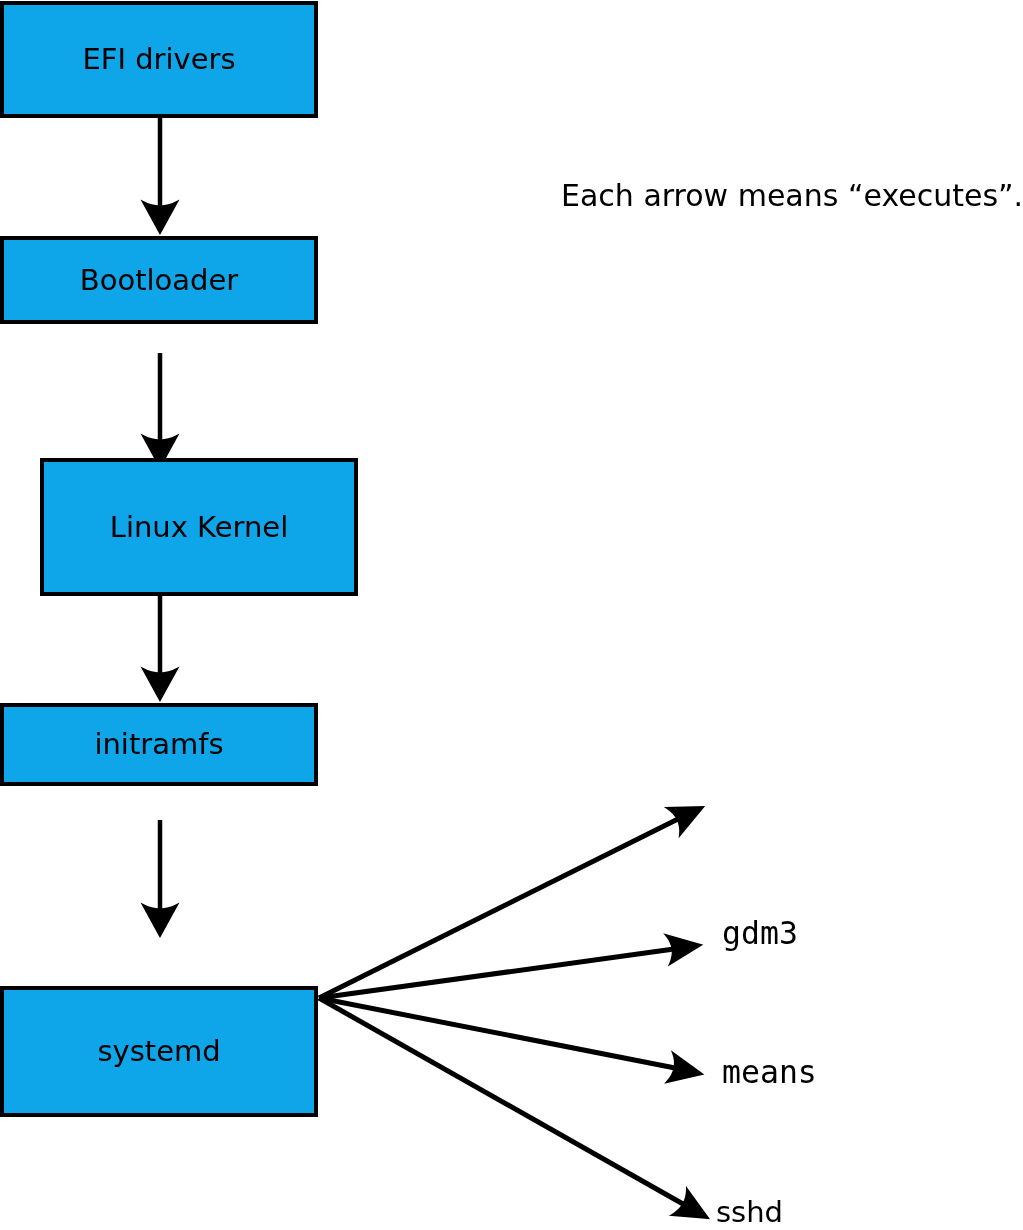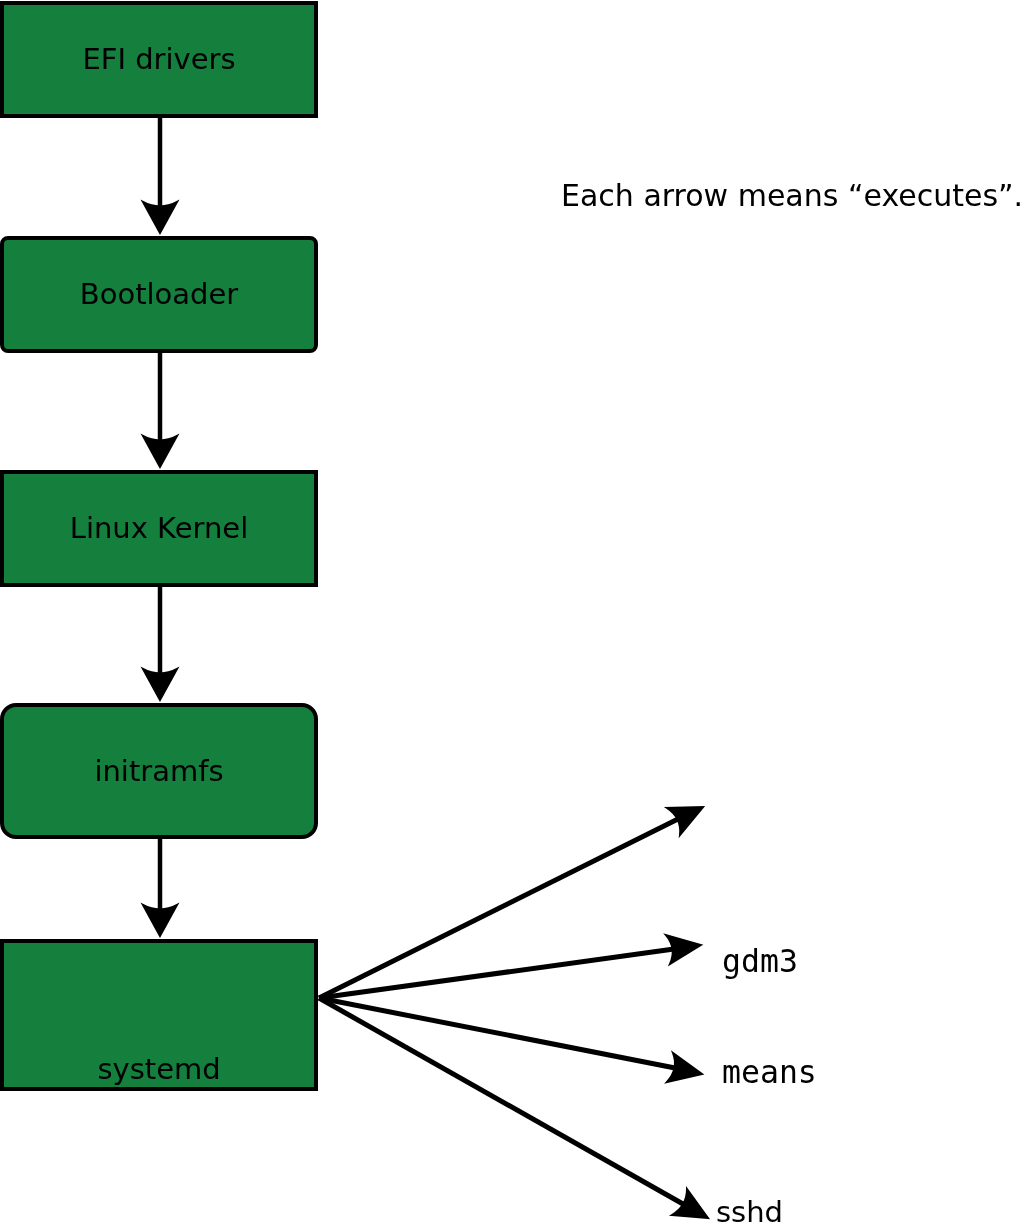--- a/index.html
+++ b/index.html
@@ -23,21 +23,21 @@
     width: 1023px;
     height: 1230px;
     pointer-events: none;
   }
   .node {
     position: absolute;
     left: 0;
     width: 318px;
     box-sizing: border-box;
     border: 4px solid #000000;
-    background: #15803d;
+    background: #0ea5e9;
     display: flex;
     align-items: center;
     justify-content: center;
     font-size: 29px;
     line-height: 1.2;
   }
   .proc-label {
     position: absolute;
     font-family: "DejaVu Sans Mono", monospace;
     font-size: 31.5px;
@@ -95,32 +95,32 @@
     </g>
     <g stroke="#000000" fill="#000000">
       <line x1="319" y1="998" x2="683" y2="1204" stroke-width="5"></line>
       <path d="M708,1218 L672,1215 Q687,1206 687,1189 Z" stroke-width="2"></path>
     </g>
   </svg>
 
   <div class="node" style="top:1px; height:117px;">
     <span>EFI drivers</span>
   </div>
-  <div class="node" style="top:236px; height:117px;border-radius:8px;">
+  <div class="node" style="top:236px; height:88px;">
     <span>Bootloader</span>
   </div>
-  <div class="node" style="top:470px; height:117px;">
+  <div class="node" style="top:458px; height:138px;margin-left:40px;">
     <span>Linux Kernel</span>
   </div>
-  <div class="node" style="top:703px; height:136px;border-radius:16px;">
+  <div class="node" style="top:703px; height:83px;">
     <span>initramfs</span>
   </div>
-  <div class="node" style="top:939px; height:152px;align-items:flex-end;">
+  <div class="node" style="top:986px; height:131px;">
     <span>systemd</span>
   </div>
 
-  <div class="proc-label" style="left:722px; top:941px;">gdm3</div>
+  <div class="proc-label" style="left:722px; top:913px;">gdm3</div>
   <div class="proc-label" style="left:722px; top:1052px;">means</div>
   <div class="proc-label sans" style="left:716px; top:1192px;">sshd</div>
 
   <div class="annotation">Each arrow means “executes”.</div>
 
 </div>
 
 </body></html>

